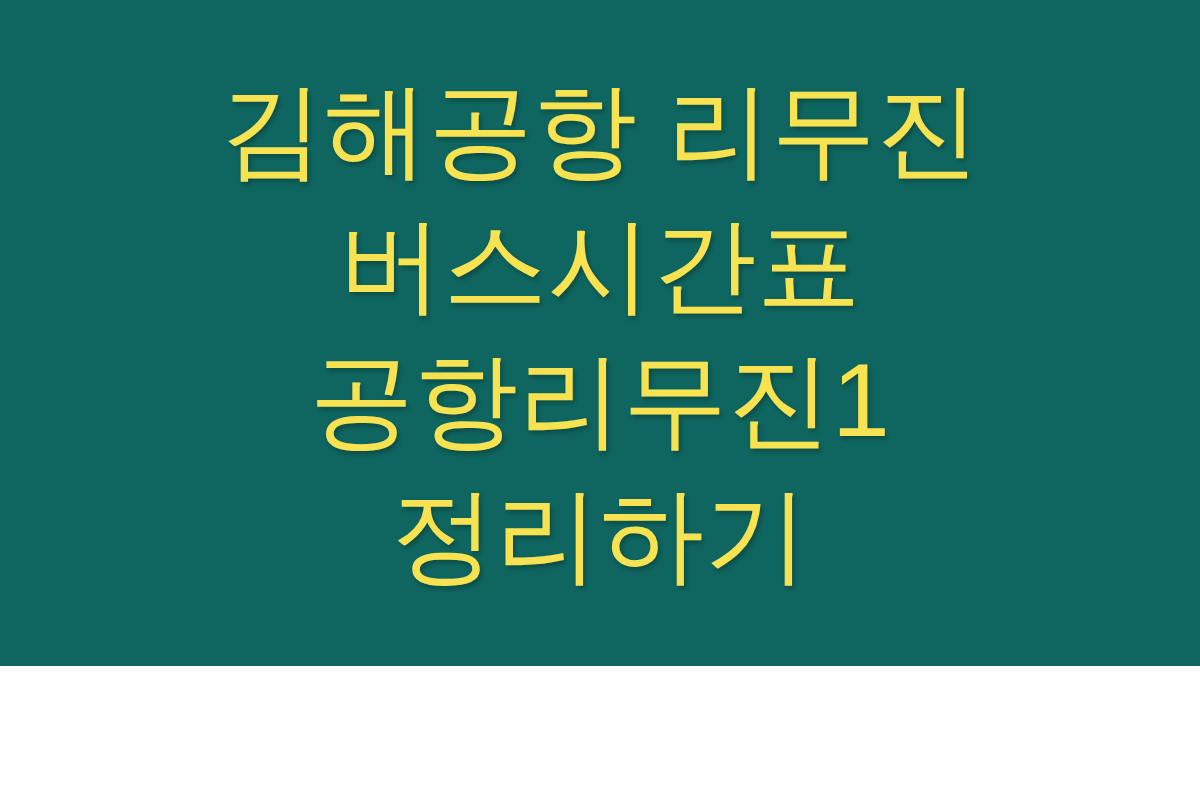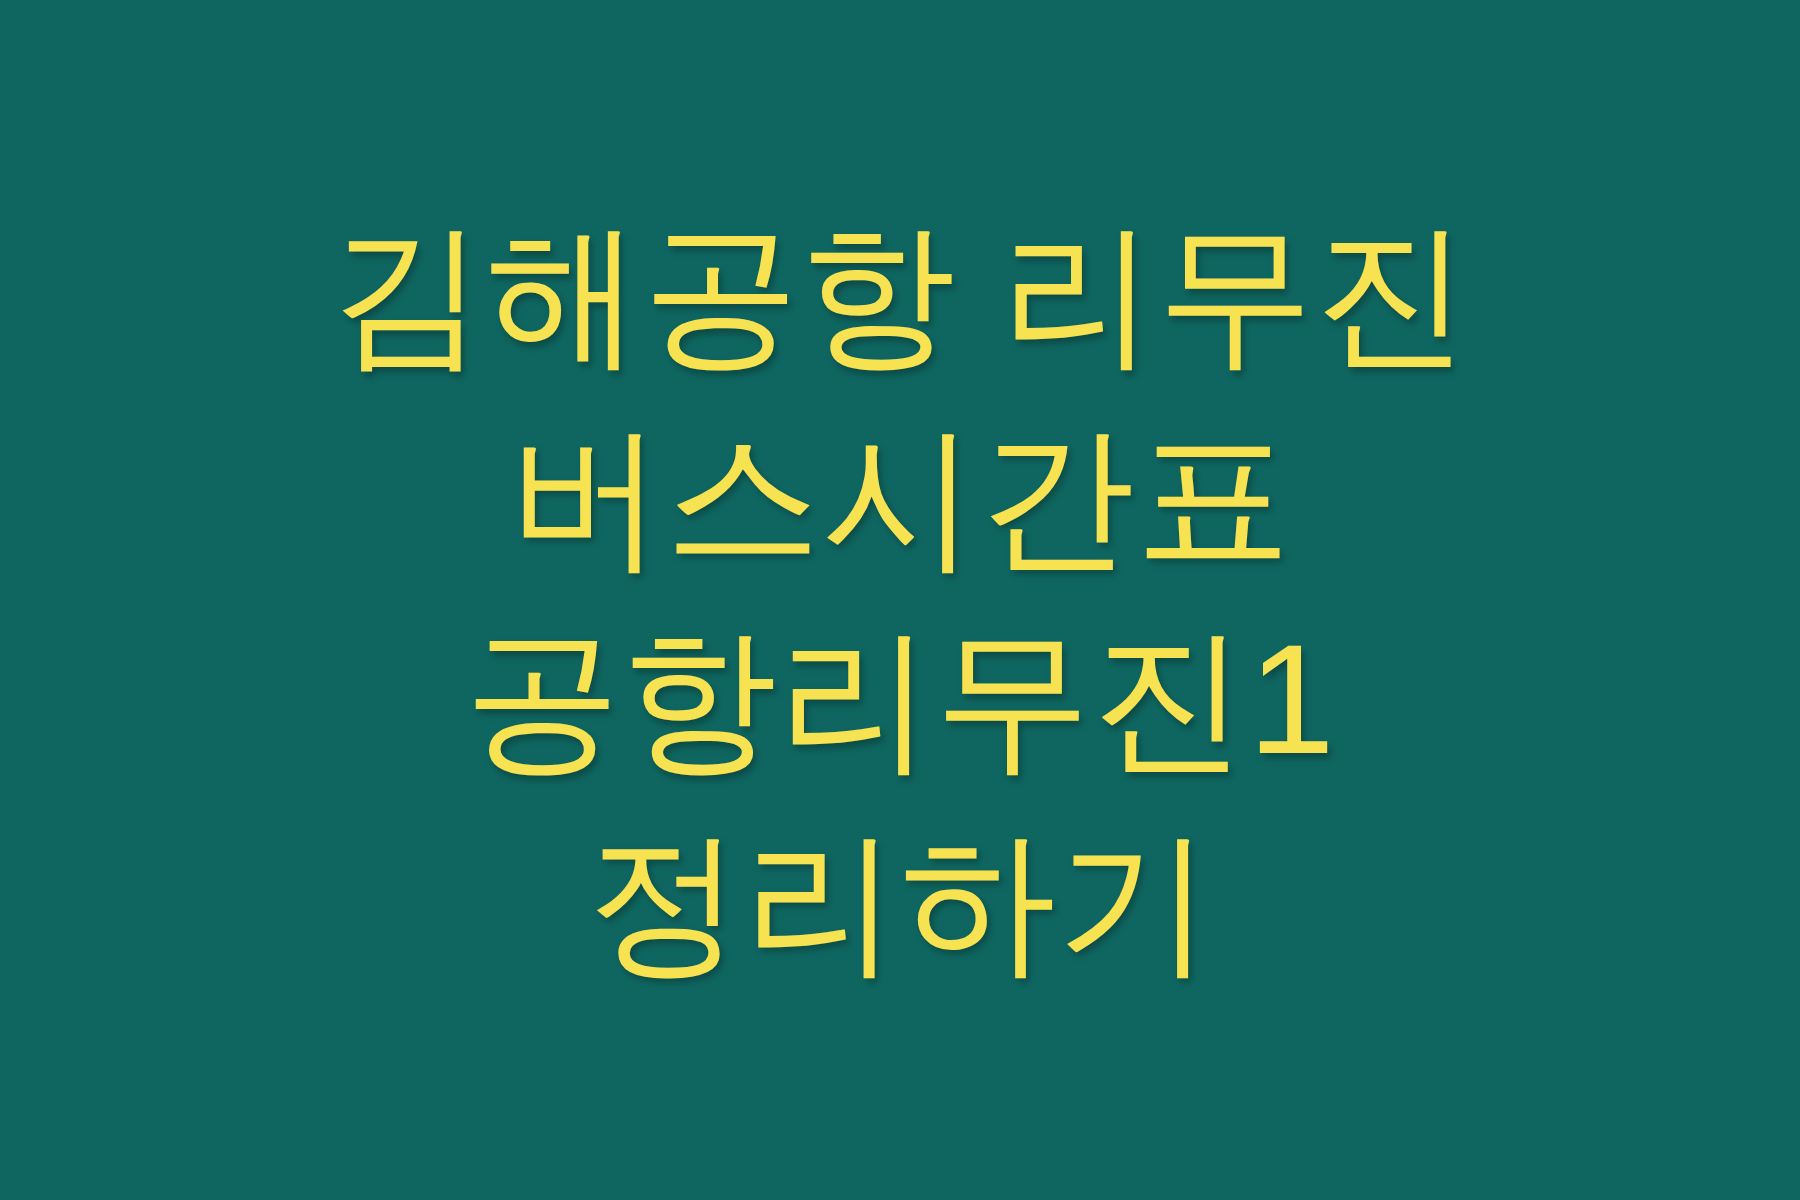--- a/index.html
+++ b/index.html
@@ -13,21 +13,21 @@
     height: 800px;
     overflow: hidden;
     font-family: "Liberation Sans", "DejaVu Sans", sans-serif;
   }
 
   
   .thumbnail-canvas {
     position: relative;
     box-sizing: border-box;
     width: 1200px;
-    height: 800px;
+    height: 666px;
     background: #0F6660;
     display: flex;
     align-items: center;
     justify-content: center;
     padding: 0 104px;
   }
 
   
   .title-block {
     width: 100%;

